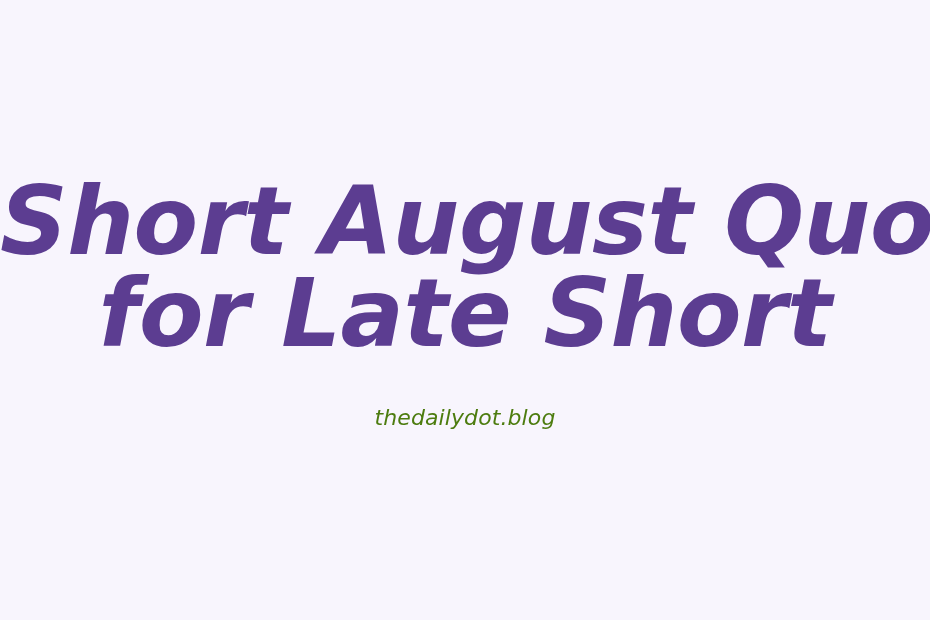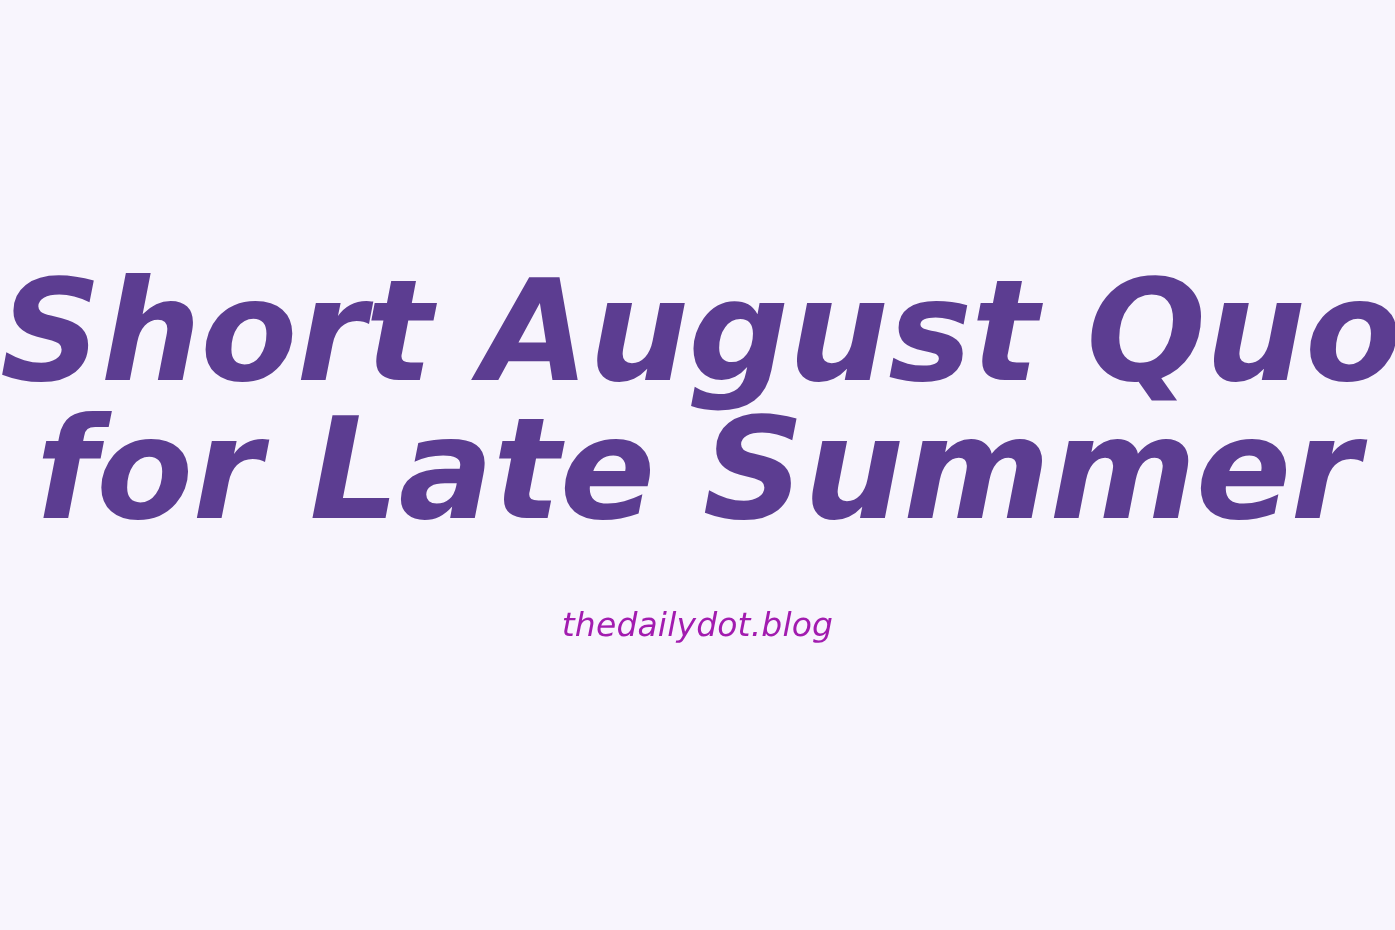--- a/index.html
+++ b/index.html
@@ -60,29 +60,29 @@
     top: 404px;
     left: 0;
     width: 100%;
     text-align: center;
     font-family: "DejaVu Sans", sans-serif;
     font-style: italic;
     font-weight: 400;
     font-size: 22px;
     line-height: 28px;
     letter-spacing: 0.1px;
-    color: #a21caf;
+    color: #4d7c0f;
     white-space: nowrap;
   }
 </style>
 </head>
 <body>
 
 <div id="canvas">
 
   <div id="title-block">
     <span class="title-line" id="title-line-1">Short August Quotes</span>
-    <span class="title-line" id="title-line-2">for Late Summer</span>
+    <span class="title-line" id="title-line-2">for Late Short</span>
   </div>
 
   <div id="subtitle">thedailydot.blog</div>
 
 </div>
 
 </body></html>

